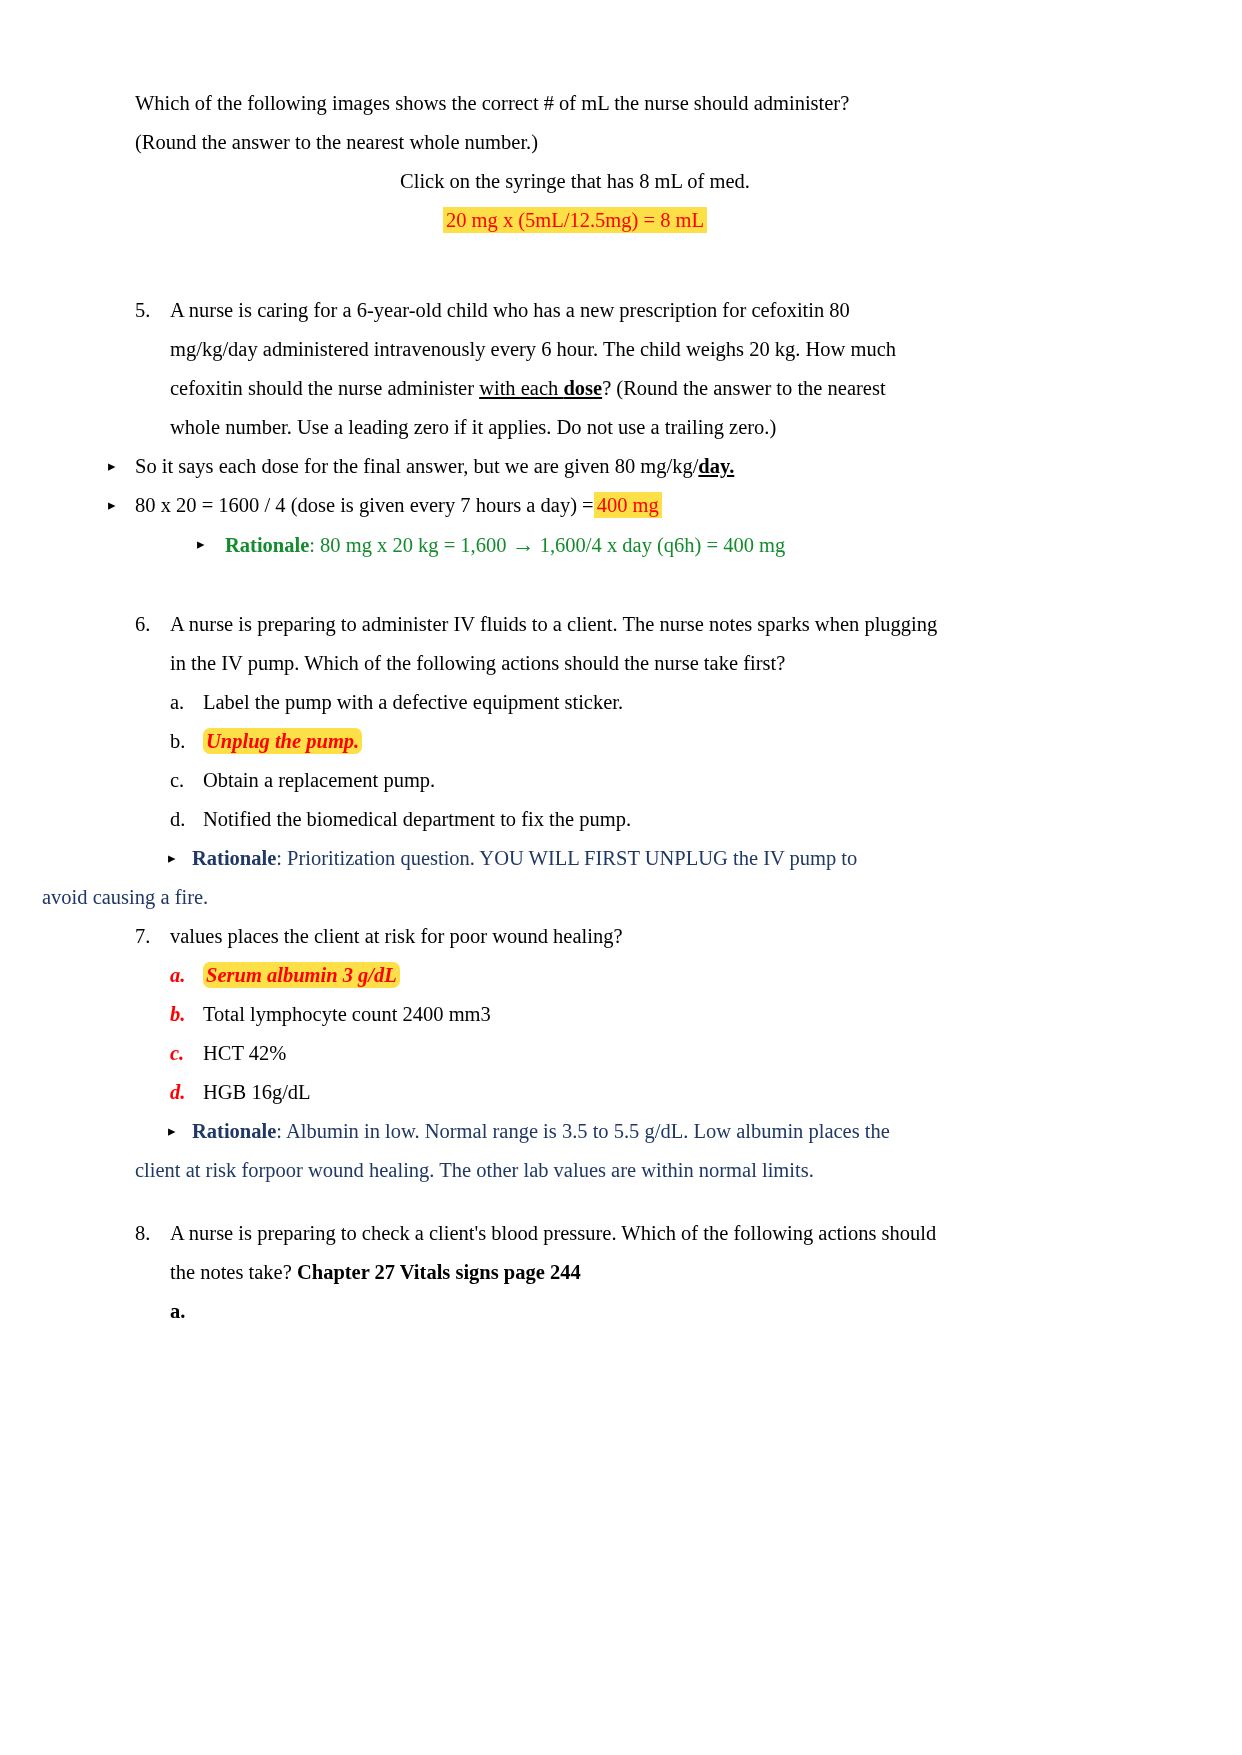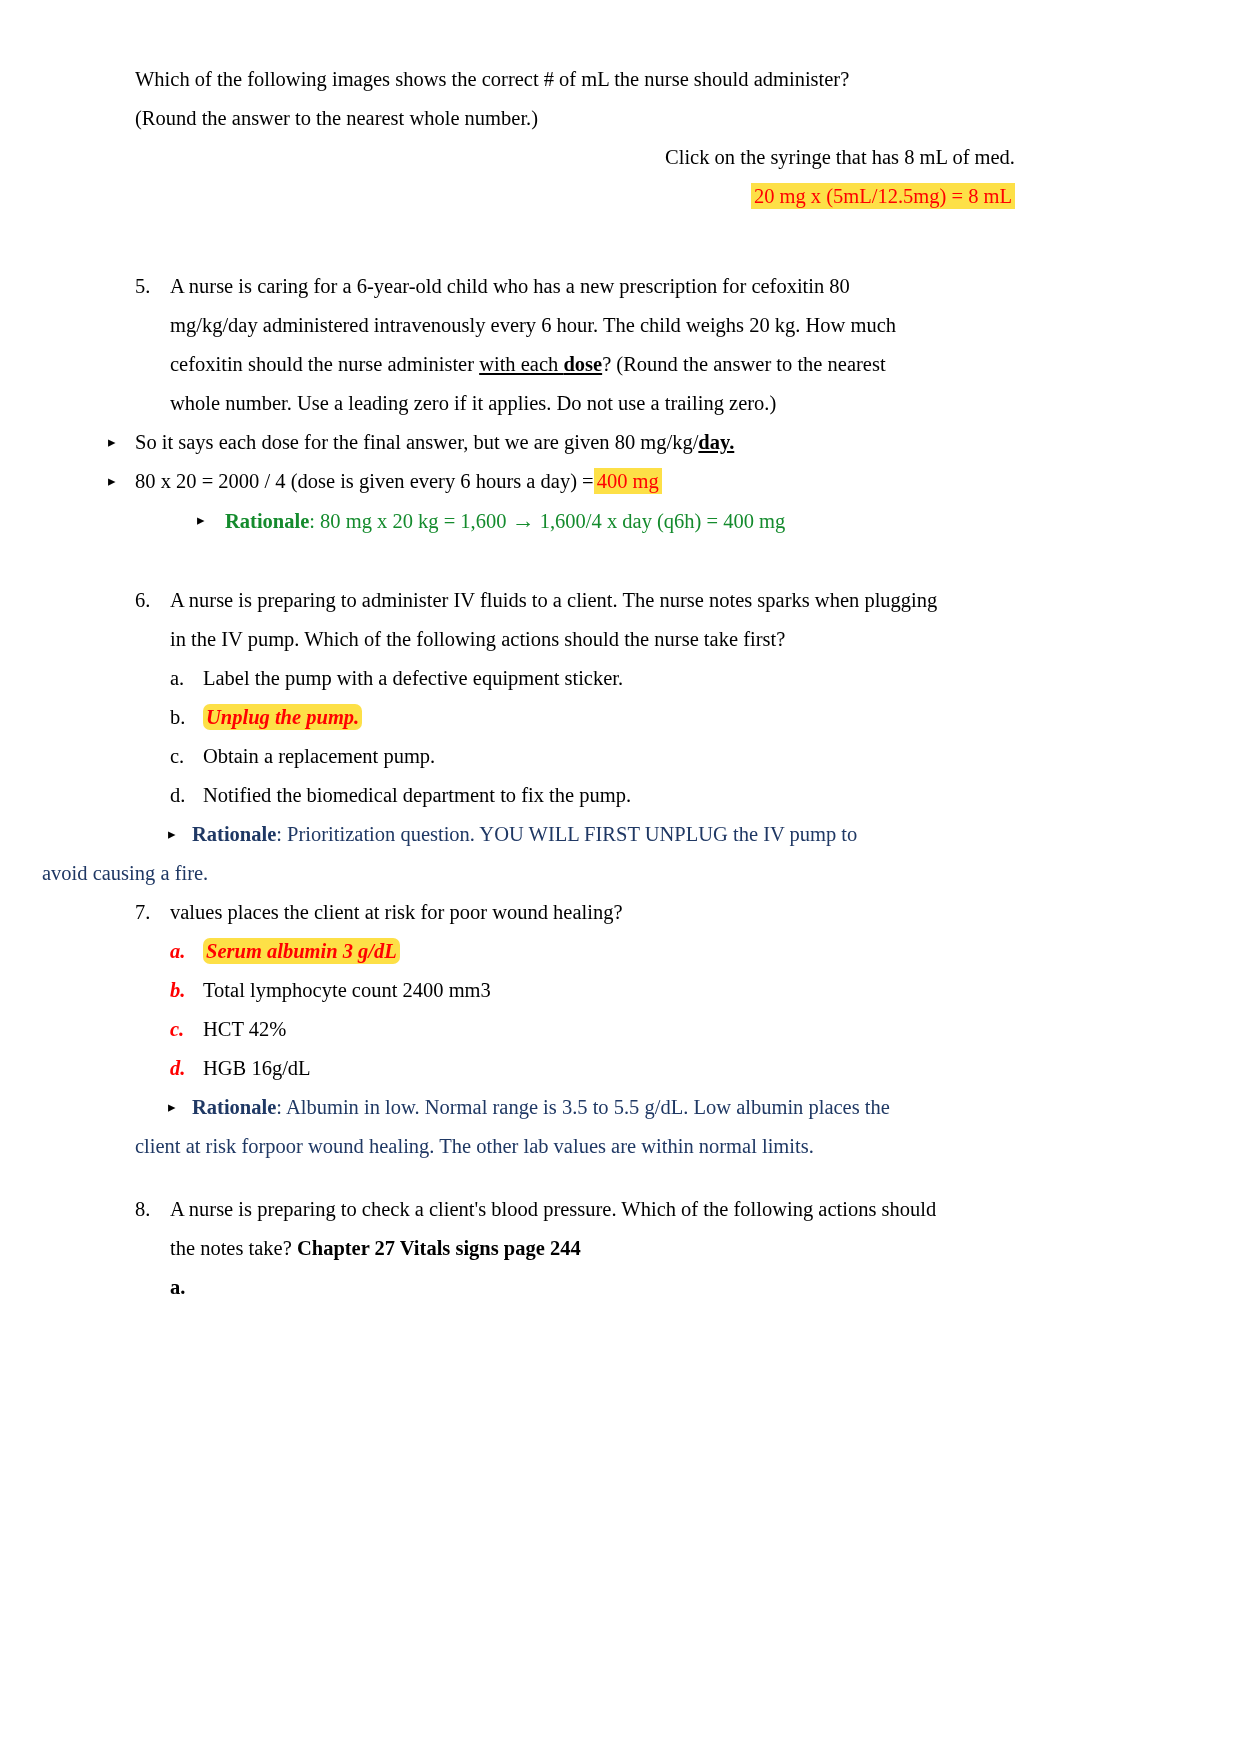--- a/index.html
+++ b/index.html
@@ -6,23 +6,23 @@
   .page {
     position:relative;
     width:1242px; height:1755px;
     background:#ffffff;
     font-family:"Liberation Serif", serif;
     font-size:20.5px;
     line-height:39px;
     color:#000000;
     overflow:hidden;
   }
-  .content { padding-top:60px; padding-left:135px; width:880px; }
+  .content { padding-top:84px; padding-left:135px; width:880px; }
   .line { white-space:nowrap; }
-  .center { text-align:right; }
+  .center { text-align:center; }
 
   .hl { background:#fde047; padding:2px 3px; }
   .red { color:#ff0000; }
   .b  { font-weight:bold; }
   .i  { font-style:italic;border-radius:7px; }
   .ul { text-decoration:underline;text-align:right; }
   .green { color:#148b2d; }
   .navy  { color:#1f3864; }
 
   
@@ -76,21 +76,21 @@
       <span>cefoxitin should the nurse administer </span><span class="ul">with each </span><span class="ul b">dose</span><span>? (Round the answer to the nearest</span>
     </div>
     <div class="line q"><span>whole number. Use a leading zero if it applies. Do not use a trailing zero.)</span></div>
 
     <div class="line note">
       <span class="marker">▸</span>
       <span>So it says each dose for the final answer, but we are given 80 mg/kg/</span><span class="b ul">day.</span>
     </div>
     <div class="line note">
       <span class="marker">▸</span>
-      <span>80 x 20 = 2000 / 4 (dose is given every 6 hours a day) =</span><span class="hl red">400 mg</span>
+      <span>80 x 20 = 1600 / 4 (dose is given every 7 hours a day) =</span><span class="hl red">400 mg</span>
     </div>
     <div class="line rat5 green">
       <span class="marker">▸</span>
       <span class="b">Rationale</span><span>: 80 mg x 20 kg = 1,600 </span><span class="arrow">→</span><span> 1,600/4 x day (q6h) = 400 mg</span>
     </div>
 
     <div class="sp40"></div>
 
     <div class="line q">
       <span class="qnum">6.</span><span>A nurse is preparing to administer IV fluids to a client. The nurse notes sparks when plugging</span>

